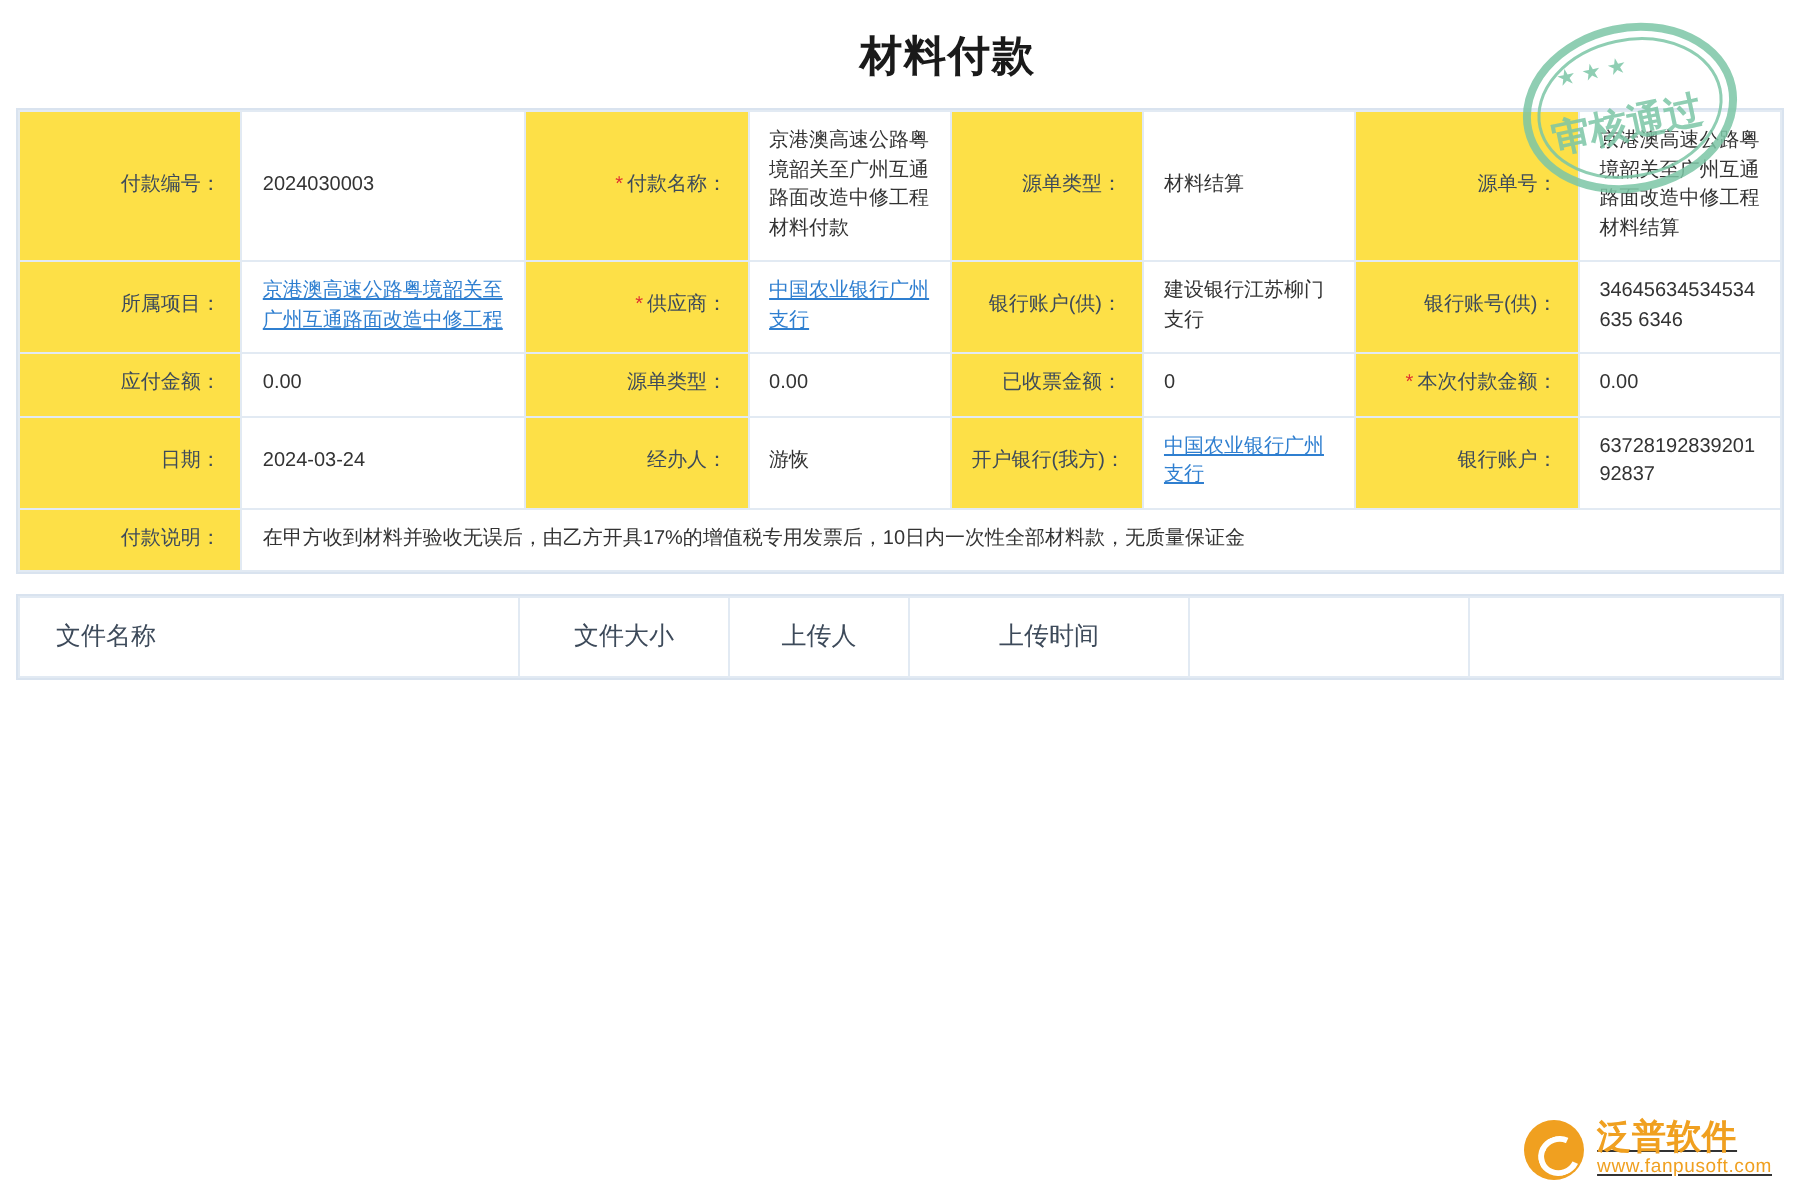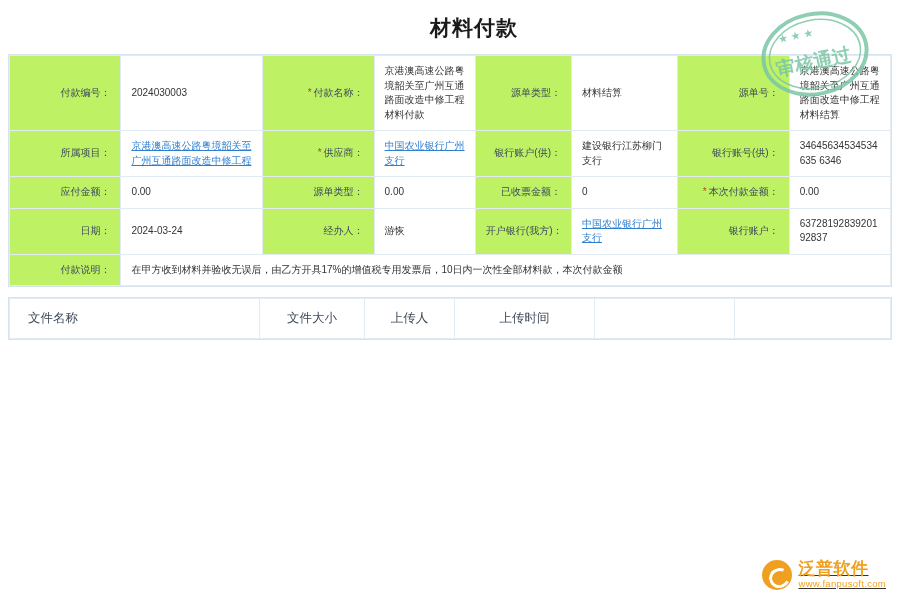--- a/index.html
+++ b/index.html
@@ -45,21 +45,21 @@
   }
   table.form td {
     border: 1px solid #e2eaf3;
     font-size: 10px;
     padding: 8px 10px;
     vertical-align: middle;
     line-height: 1.45;
     word-break: break-all;
   }
   td.label {
-    background: #bef264;
+    background: #fde047;
     text-align: right;
     color: #3d4a5a;
     white-space: nowrap;
     width: 110px;
   }
   td.value {
     background: #ffffff;
     color: #333333;
   }
   .req {
@@ -201,21 +201,21 @@
           <td class="value">2024-03-24</td>
           <td class="label">经办人：</td>
           <td class="value">游恢</td>
           <td class="label">开户银行(我方)：</td>
           <td class="value"><span class="link">中国农业银行广州支行</span></td>
           <td class="label">银行账户：</td>
           <td class="value">6372819283920192837</td>
         </tr>
         <tr class="desc-row">
           <td class="label">付款说明：</td>
-          <td class="value" colspan="7">在甲方收到材料并验收无误后，由乙方开具17%的增值税专用发票后，10日内一次性全部材料款，本次付款金额</td>
+          <td class="value" colspan="7">在甲方收到材料并验收无误后，由乙方开具17%的增值税专用发票后，10日内一次性全部材料款，无质量保证金</td>
         </tr>
       </tbody>
     </table>
   </div>
 
   <div class="panel">
     <table class="attach">
       <colgroup>
         <col style="width:250px">
           <col style="width:105px">

